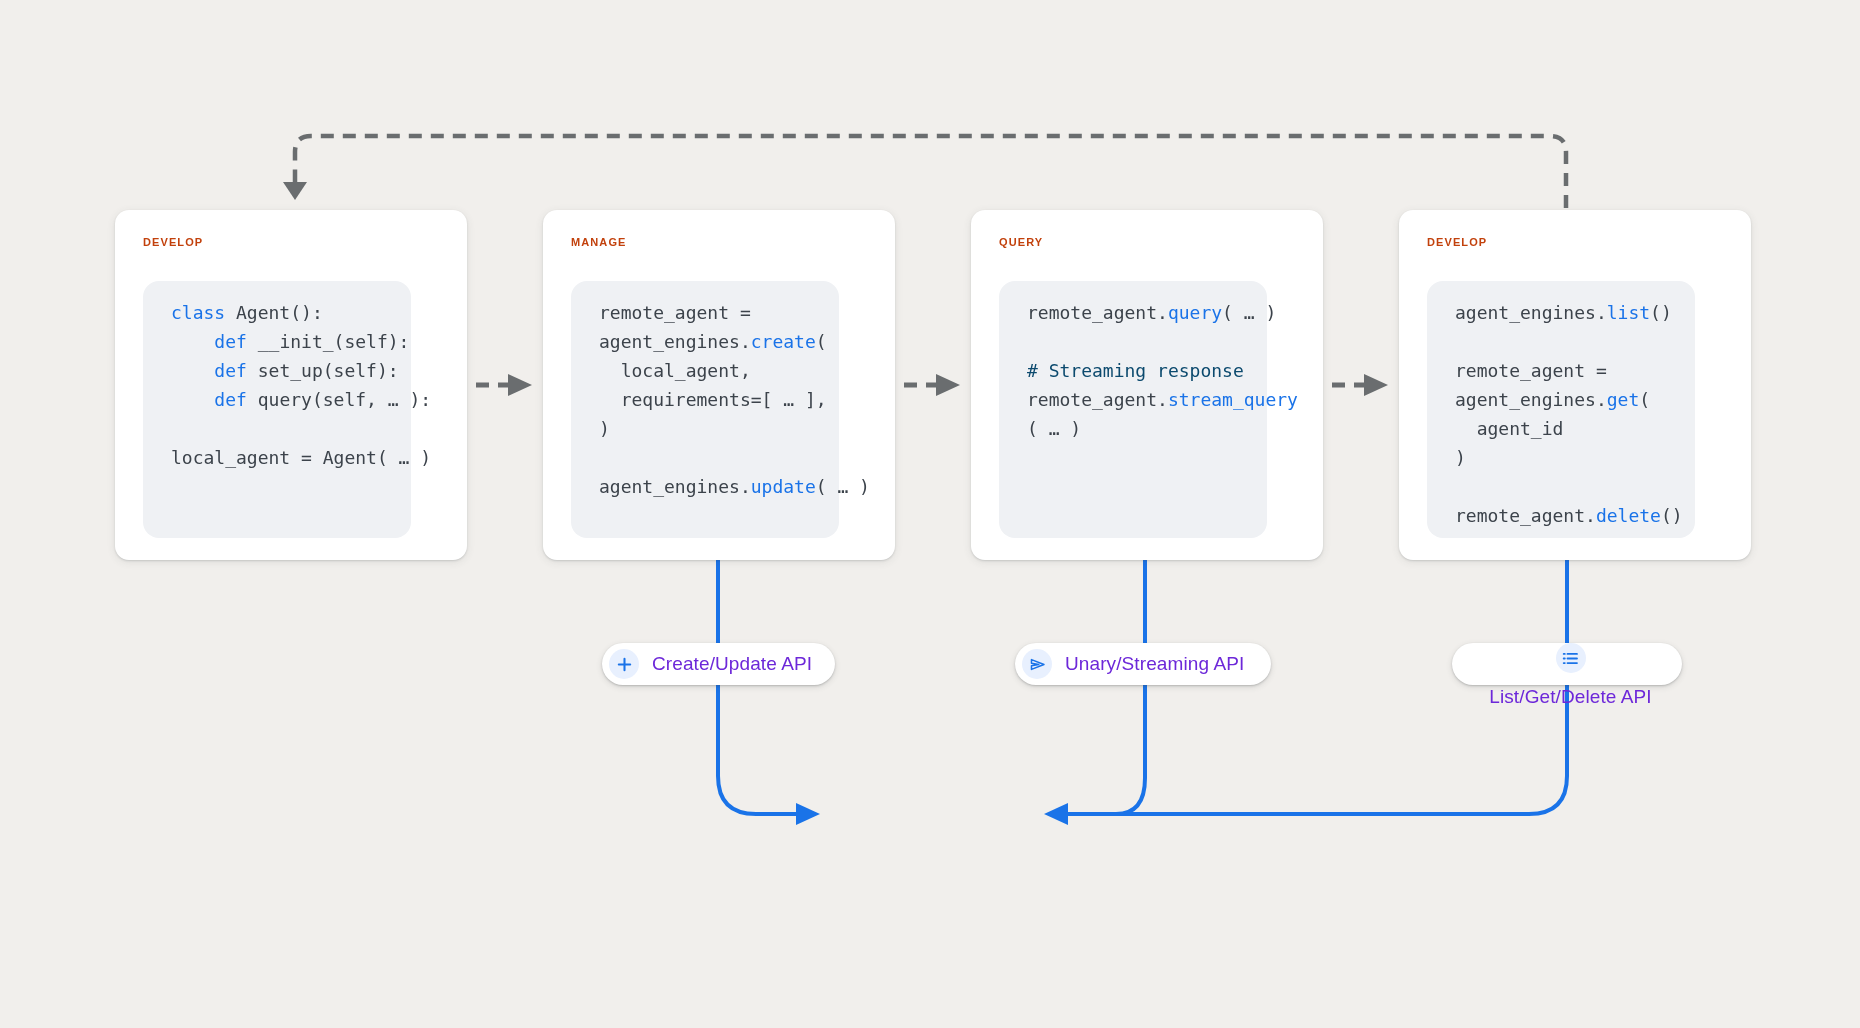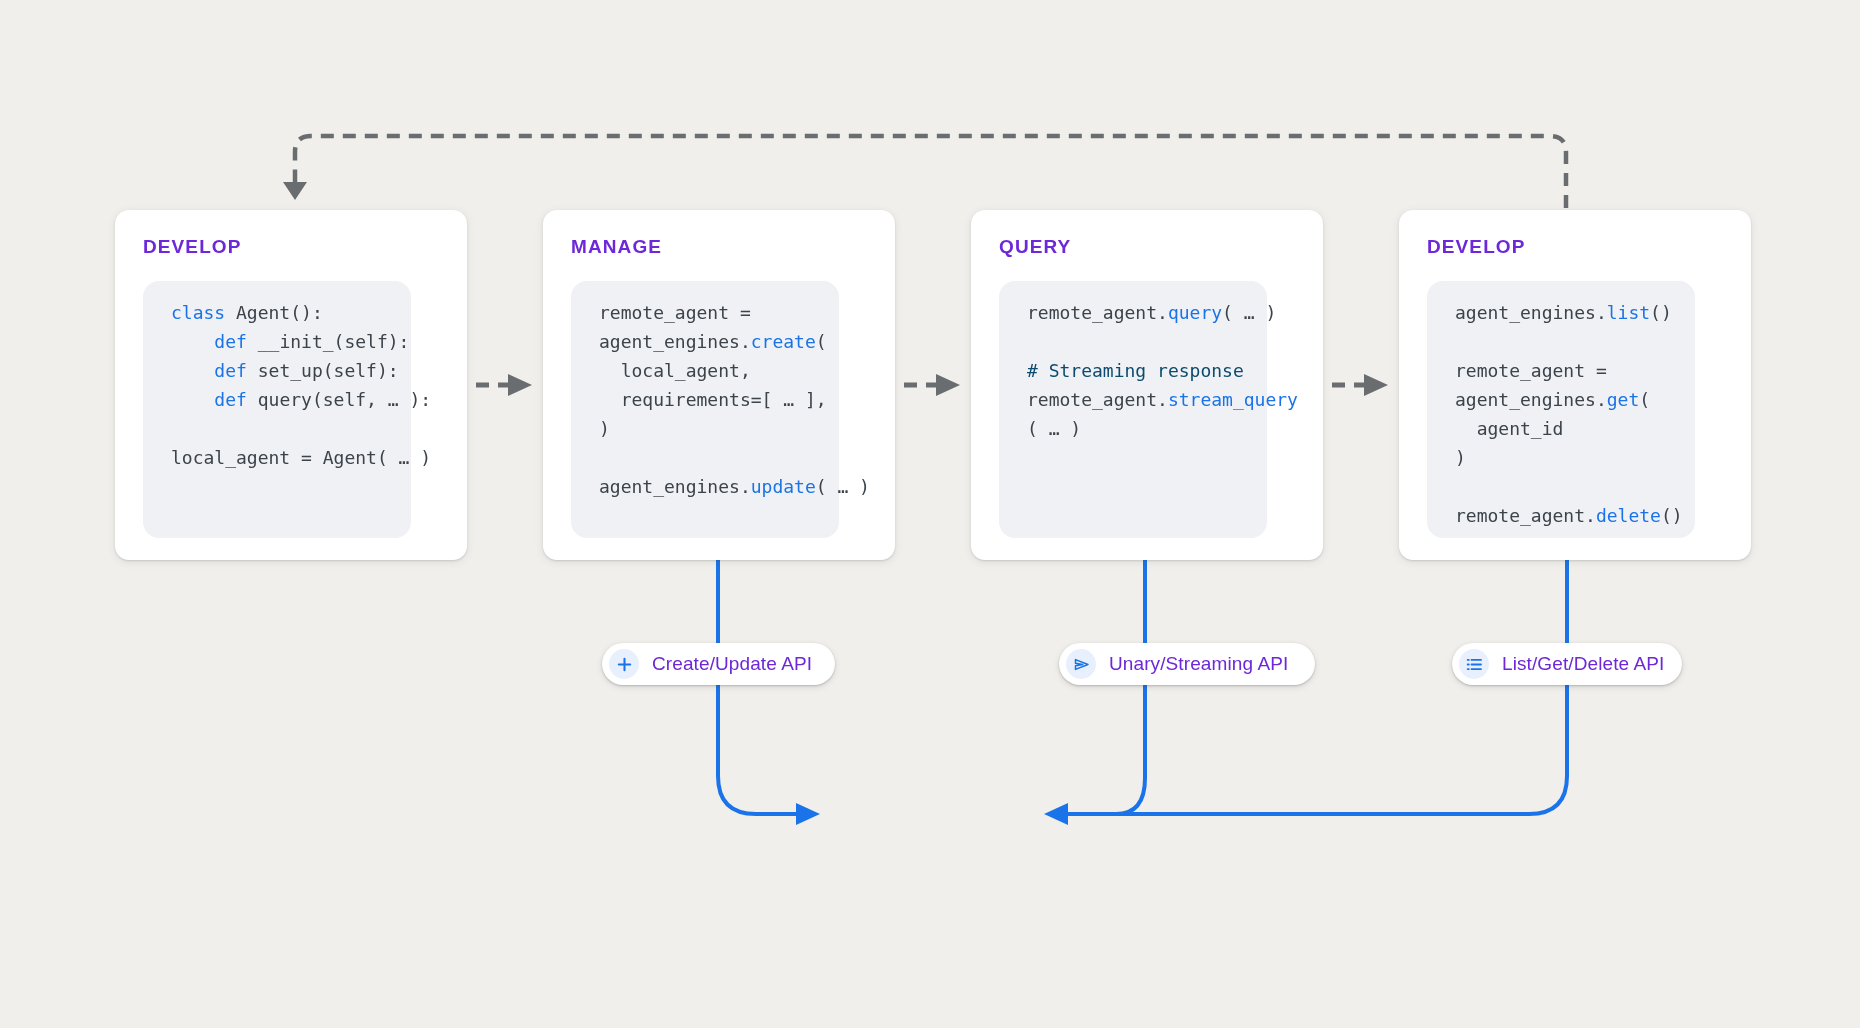--- a/index.html
+++ b/index.html
@@ -13,44 +13,44 @@
   .card{
     position:absolute;top:210px;width:352px;height:350px;background:#ffffff;
     border-radius:14px;
     box-shadow:0 1px 2px rgba(60,64,67,.18),0 2px 8px rgba(60,64,67,.10);
   }
   .card-develop{left:115px}
   .card-deploy{left:543px}
   .card-query{left:971px}
   .card-manage{left:1399px}
   .card-title{
-    margin:26px 0 0 28px;font-size:19px;font-weight:700;letter-spacing:1.1px;
-    color:#6d28d9;
+    margin:26px 0 0 28px;font-size:11px;font-weight:700;letter-spacing:1.1px;
+    color:#c2410c;
   }
   .code-block{
     position:absolute;left:28px;top:71px;width:268px;height:257px;
     background:#eff1f4;border-radius:16px;box-sizing:border-box;
     padding:17px 0 0 28px;
     font-family:"DejaVu Sans Mono",monospace;font-size:18px;line-height:29px;
     color:#3c434b;white-space:pre;
   }
   .code-line{height:29px;}
   .s-kw{color:#1a73e8;}
   .s-c{color:#0c4a6e;}
   .s-p{color:#3c434b;}
 
   
   .pill{
     position:absolute;top:643px;height:42px;background:#fff;border-radius:22px;
     display:flex;align-items:center;gap:13px;padding-left:7px;box-sizing:border-box;
     box-shadow:0 1px 2px rgba(60,64,67,.25),0 2px 6px rgba(60,64,67,.14);
   }
   .pill-create-update{left:602px;width:233px;}
-  .pill-unary-streaming{left:1059px;width:256px;}
-  .pill-list-get-delete{left:1452px;width:230px;}
+  .pill-unary-streaming{left:1015px;width:256px;}
+  .pill-list-get-delete{left:1452px;width:230px;flex-direction:column;}
   .pill-icon{
     width:30px;height:30px;border-radius:50%;background:#e8f0fe;flex:0 0 30px;
     display:flex;align-items:center;justify-content:center;
   }
   .pill-label{font-size:19px;font-weight:500;color:#6d28d9;letter-spacing:.1px;white-space:nowrap;}
 
   
   .engine{
     position:absolute;left:822px;top:756px;width:216px;height:137px;background:#fff;
     border-radius:14px;box-shadow:0 1px 3px rgba(60,64,67,.22),0 3px 10px rgba(60,64,67,.12);

